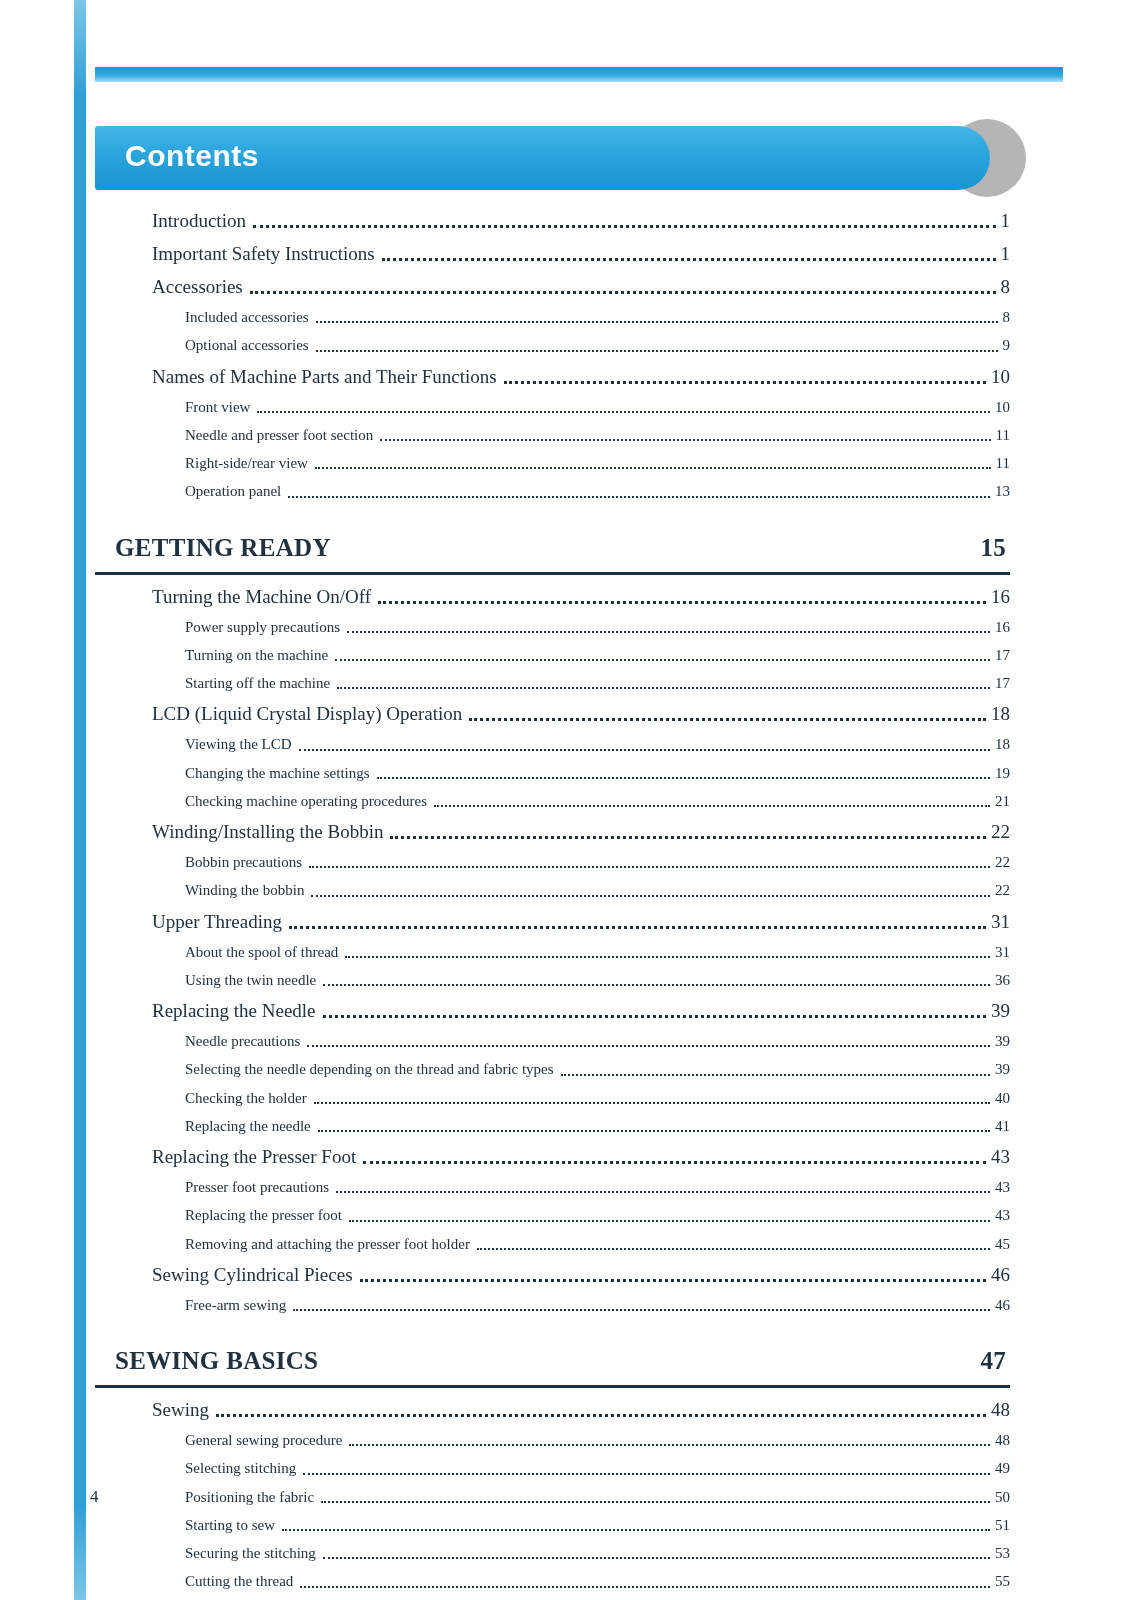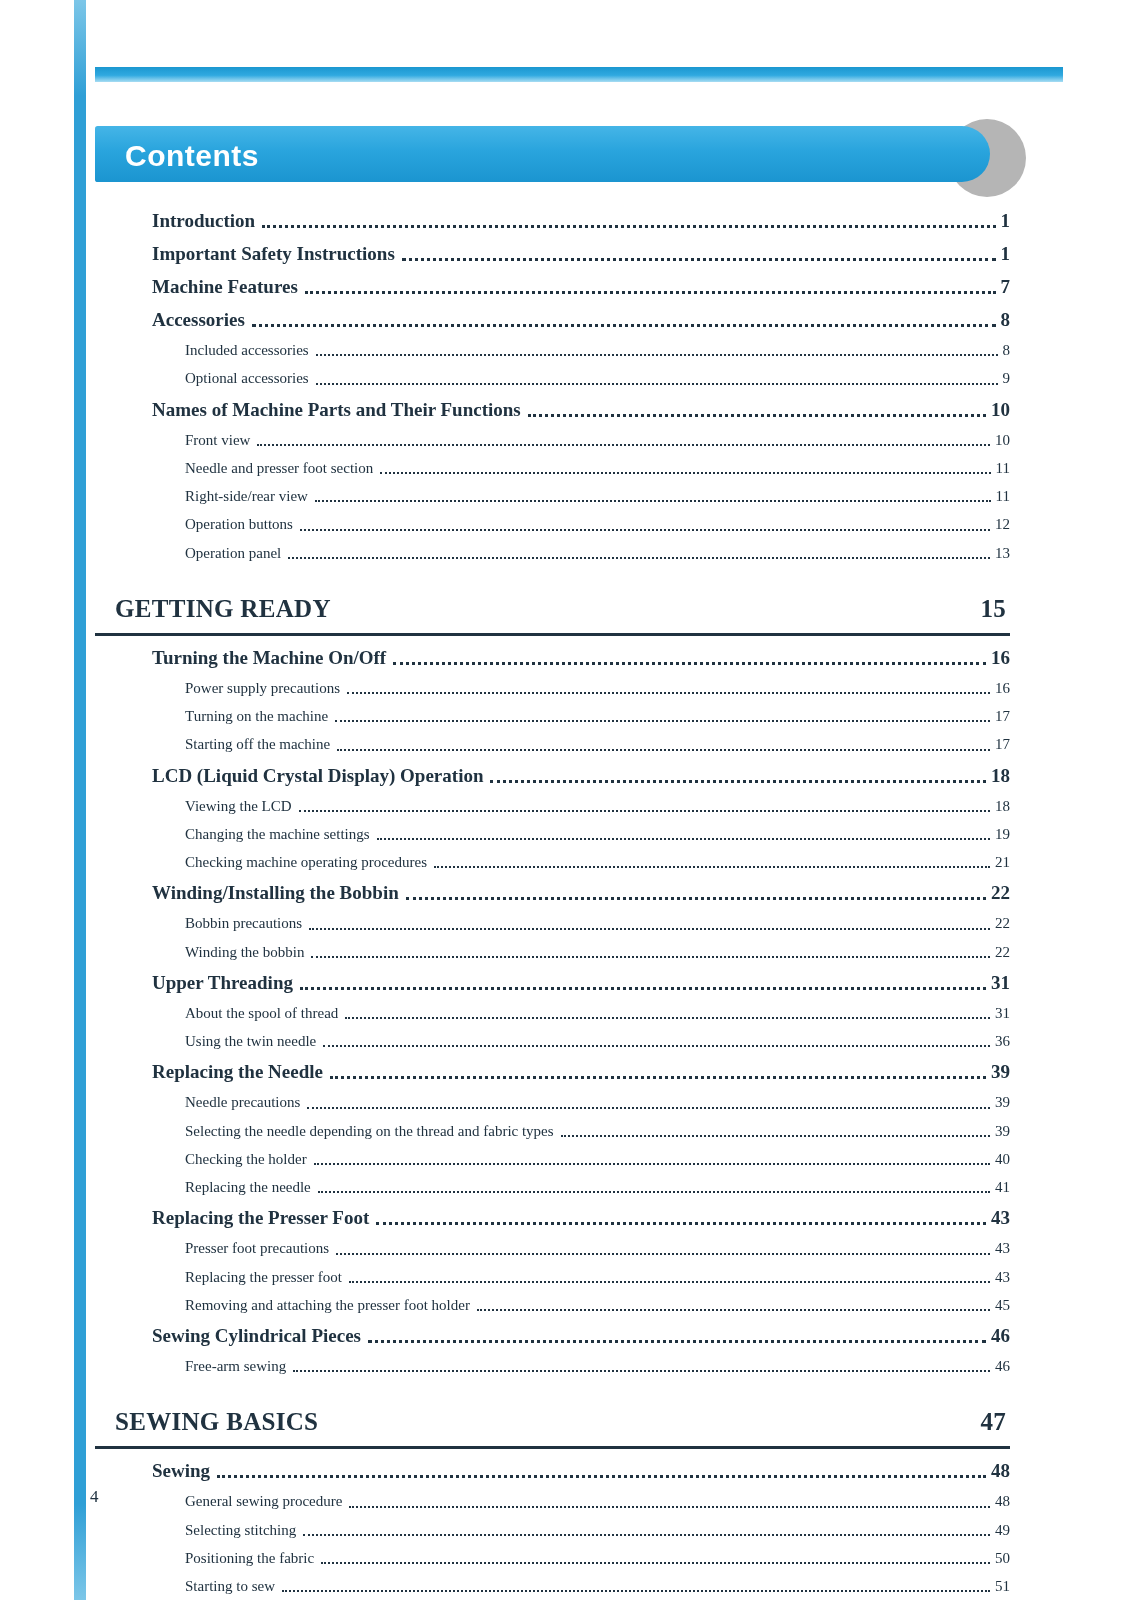--- a/index.html
+++ b/index.html
@@ -10,42 +10,42 @@
     background:#ffffff; overflow:hidden; color:#203240;
   }
   .left-stripe {
     position:absolute; left:74px; top:0; width:12px; height:1600px;
     background:linear-gradient(180deg,#7cc6e8 0%, #2f9fd6 6%, #2f9fd6 94%, #7cc6e8 100%);
   }
   .top-rule {
     position:absolute; left:95px; top:67px; width:968px; height:15px;
     background:linear-gradient(180deg,#1b97d0 0%, #2fa9e0 55%, #a8ddf3 100%);
   }
-  .banner { position:absolute; left:95px; top:126px; width:895px; height:56px; }
+  .banner { position:absolute; left:95px; top:126px; width:895px; height:64px; }
   .banner-crescent {
     position:absolute; right:-36px; top:-7px; width:78px; height:78px;
     border-radius:50%; background:#b5b5b5; z-index:1;
   }
   .banner-pill {
     position:absolute; inset:0; z-index:2;
     background:linear-gradient(180deg,#45b5e7 0%, #29a4dd 45%, #1b95d0 100%);
     border-radius:3px 32px 32px 3px;
   }
   .banner-title {
     position:absolute; z-index:3; left:30px; top:13px;
     font-family:"Liberation Sans", sans-serif; font-weight:bold;
     font-size:30px; color:#ffffff; letter-spacing:.5px;
   }
   .toc { position:absolute; left:95px; top:200px; width:915px; }
   .row { display:flex; align-items:flex-end;margin-top:8px; }
   .row .leader { flex:1 1 auto; margin:0 5px 5px 7px; border-bottom:3px dotted #203240; }
   .row .pagenum { white-space:nowrap; }
   .row.chapter {
     margin:9px 0 2px 57px;
-    font-size:19px; font-weight:bold; line-height:24px;
+    font-size:19px; font-weight:normal; line-height:24px;
   }
   .row.sub {
     margin-left:90px;
     font-size:15px; line-height:1.35;
   }
   .row.sub .leader { border-bottom-width:2px; margin-bottom:4px; }
   .row.section {
     margin:30px 0 10px 0; padding:0 4px 9px 20px;
     border-bottom:3px solid #203240;
     font-size:25px; font-weight:bold; line-height:31px;
@@ -75,25 +75,20 @@
         <span class="label">Introduction</span>
         <span class="leader"></span>
         <span class="pagenum">1</span>
       </div>
       <div class="row chapter">
         <span class="label">Important Safety Instructions</span>
         <span class="leader"></span>
         <span class="pagenum">1</span>
       </div>
       <div class="row chapter">
-        <span class="label">Machine Features</span>
-        <span class="leader"></span>
-        <span class="pagenum">7</span>
-      </div>
-      <div class="row chapter">
         <span class="label">Accessories</span>
         <span class="leader"></span>
         <span class="pagenum">8</span>
       </div>
       <div class="row sub">
         <span class="label">Included accessories</span>
         <span class="leader"></span>
         <span class="pagenum">8</span>
       </div>
       <div class="row sub">
@@ -113,25 +108,20 @@
       </div>
       <div class="row sub">
         <span class="label">Needle and presser foot section</span>
         <span class="leader"></span>
         <span class="pagenum">11</span>
       </div>
       <div class="row sub">
         <span class="label">Right-side/rear view</span>
         <span class="leader"></span>
         <span class="pagenum">11</span>
-      </div>
-      <div class="row sub">
-        <span class="label">Operation buttons</span>
-        <span class="leader"></span>
-        <span class="pagenum">12</span>
       </div>
       <div class="row sub">
         <span class="label">Operation panel</span>
         <span class="leader"></span>
         <span class="pagenum">13</span>
       </div>
       <div class="row section">
         <span class="label">GETTING READY</span>
         <span class="leader"></span>
         <span class="pagenum">15</span>

